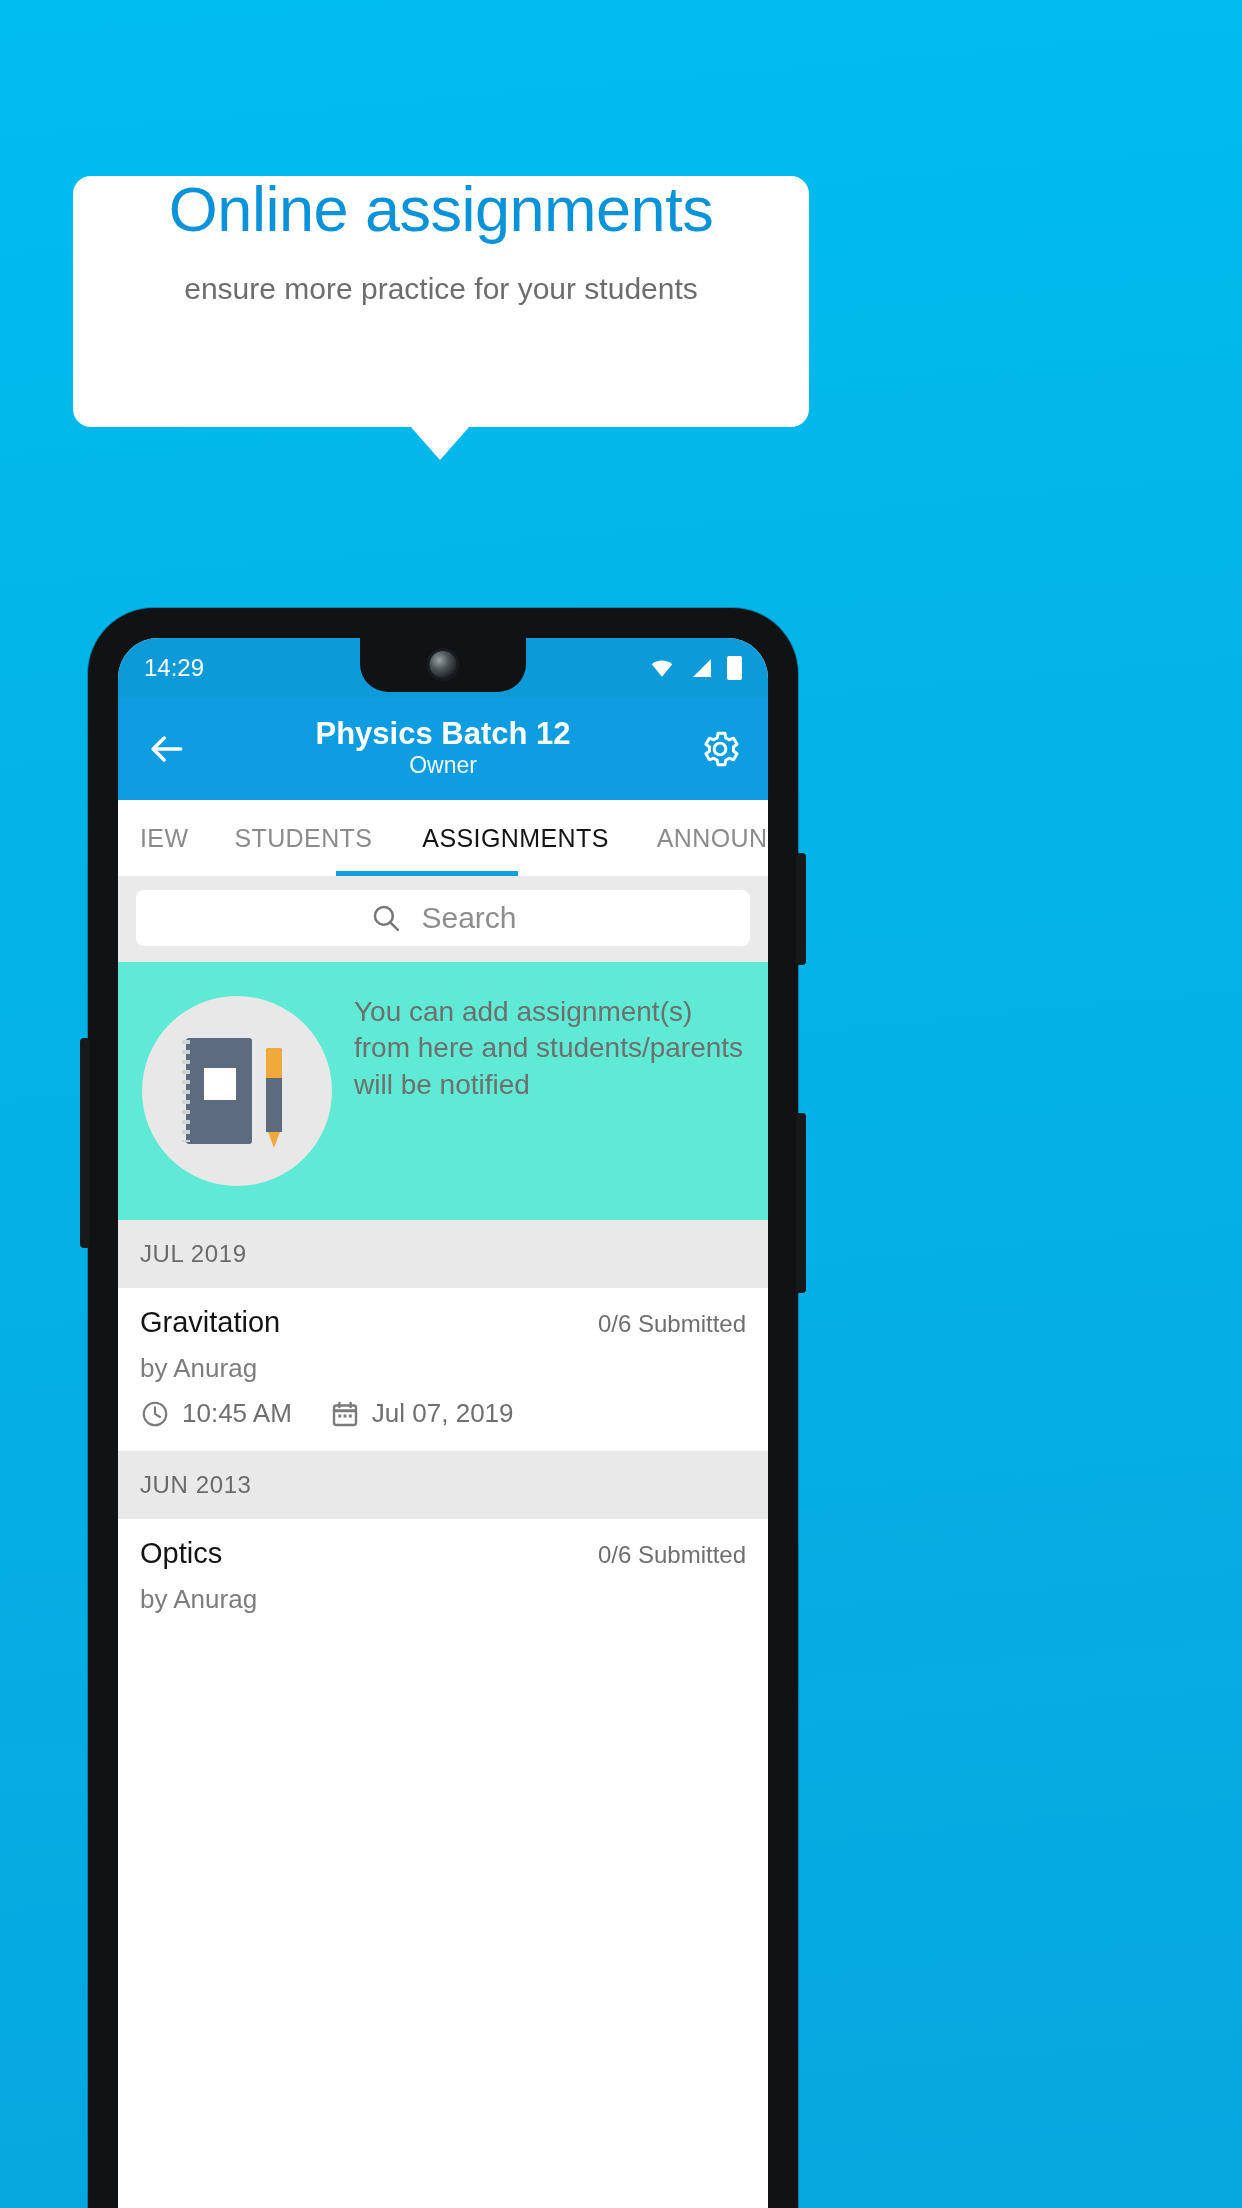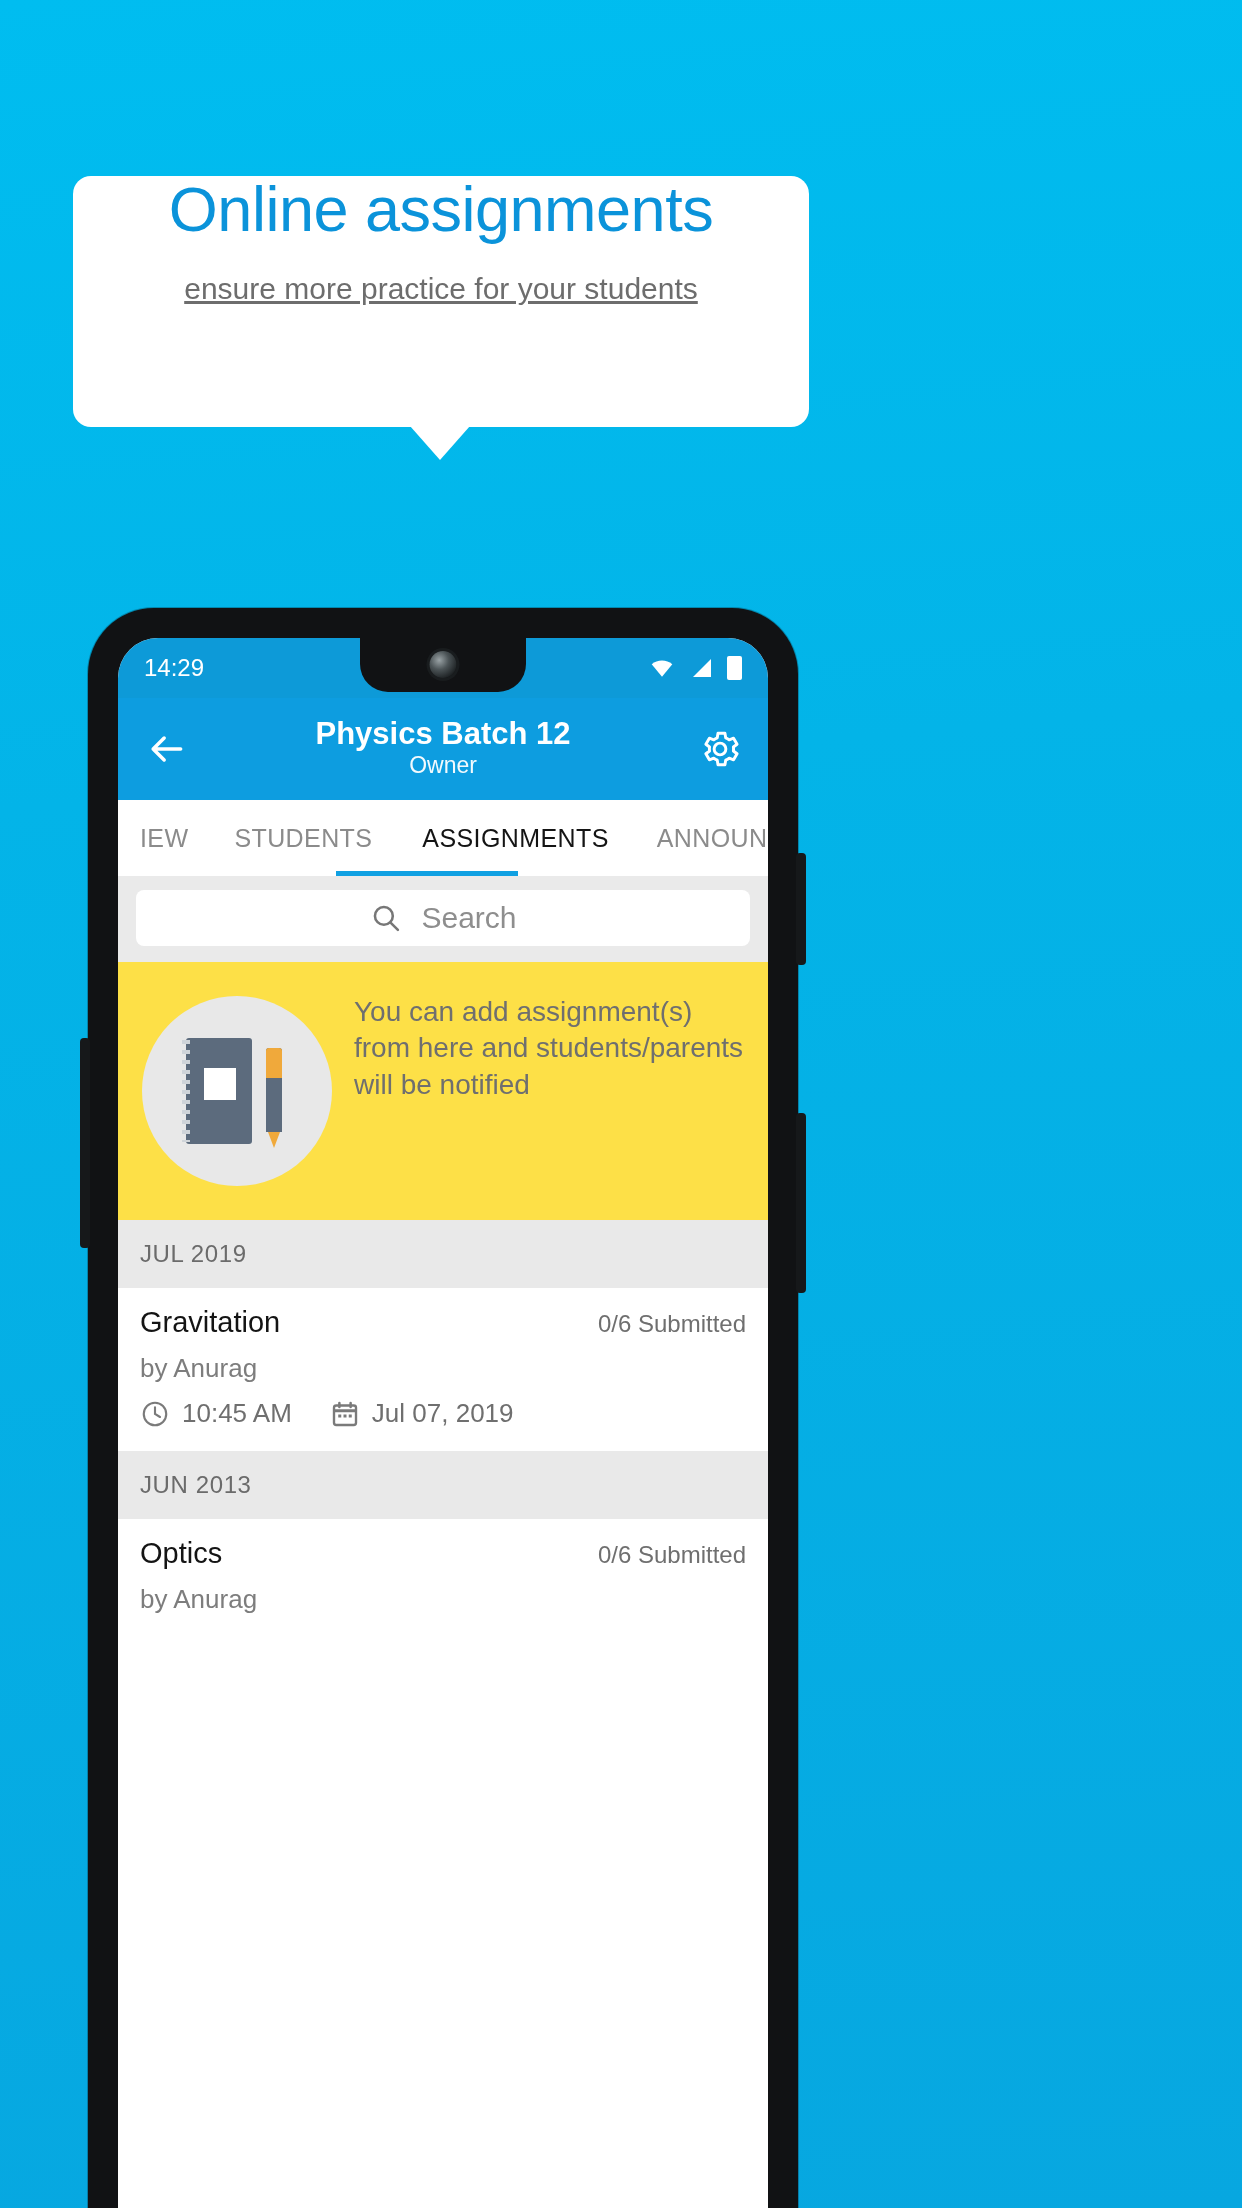--- a/index.html
+++ b/index.html
@@ -14,21 +14,21 @@
   .promo-card{
     position:absolute; left:73px; top:176px; width:736px; height:251px;
     background:#ffffff; border-radius:18px;
     display:flex; flex-direction:column; align-items:center; 
   }
   .promo-title{
     font-size:63px; color:#0b93da; font-weight:400; letter-spacing:-0.5px;
     line-height:1.05; white-space:nowrap;
   }
   .promo-sub{
-    font-size:30px; color:#6d6d6d; font-weight:400; margin-top:30px; white-space:nowrap;text-decoration:underline;
+    font-size:30px; color:#6d6d6d; font-weight:400; margin-top:30px; white-space:nowrap;
   }
   .promo-tail{
     position:absolute; left:410px; top:426px; width:0; height:0;
     border-left:30px solid transparent; border-right:30px solid transparent;
     border-top:34px solid #ffffff;
   }
 
   
   .phone{
     position:absolute; left:88px; top:608px; width:710px; height:1640px;
@@ -97,21 +97,21 @@
   
   .search-wrap{background:#eaeaea; padding:14px 18px 16px;}
   .search-box{
     height:56px; background:#fff; border-radius:8px;
     display:flex; align-items:center; justify-content:center; gap:18px;
   }
   .search-ph{font-size:30px; color:#8e8e8e;}
 
   
   .empty{
-    background:#fde047; display:flex; align-items:flex-start; gap:22px;
+    background:#5eead4; display:flex; align-items:flex-start; gap:22px;
     padding:26px 20px 34px 24px;
   }
   .illus{
     width:190px; height:190px; border-radius:50%; background:#e8e8e8;
     flex:0 0 190px; position:relative; margin-top:8px;
   }
   .note{position:absolute; left:44px; top:42px; width:66px; height:106px; background:#5c6b7d; border-radius:3px;}
   .note-rings{position:absolute; left:40px; top:44px; width:8px; height:102px;
     background:repeating-linear-gradient(#cfd4d9 0 4px,transparent 4px 10px);}
   .note-sq{position:absolute; left:62px; top:72px; width:32px; height:32px; background:#fff;}

